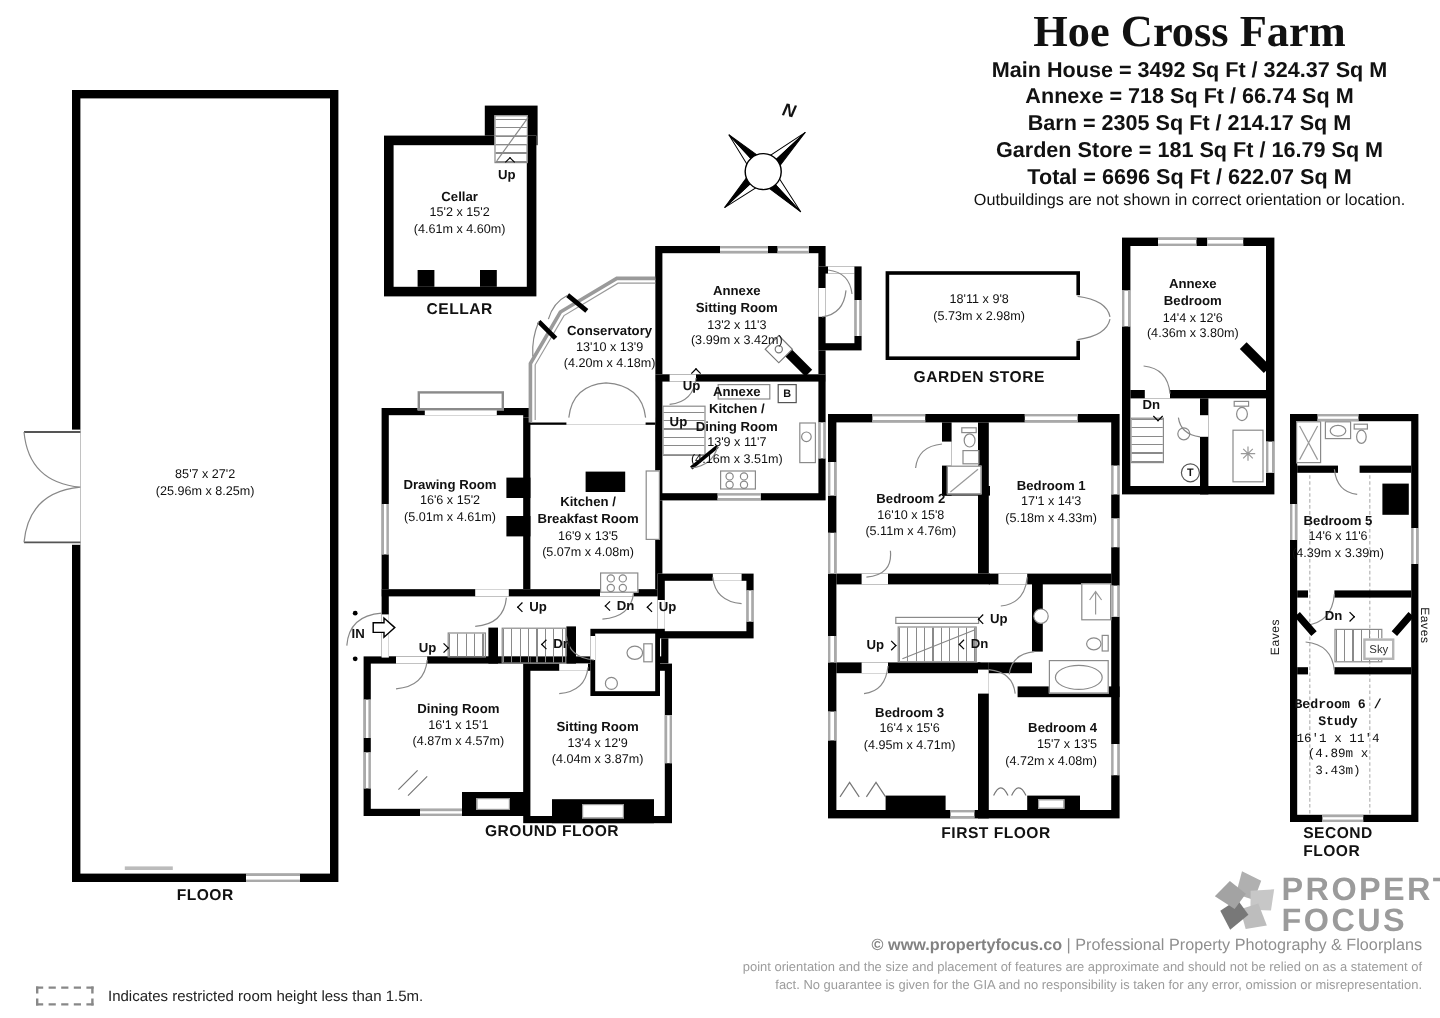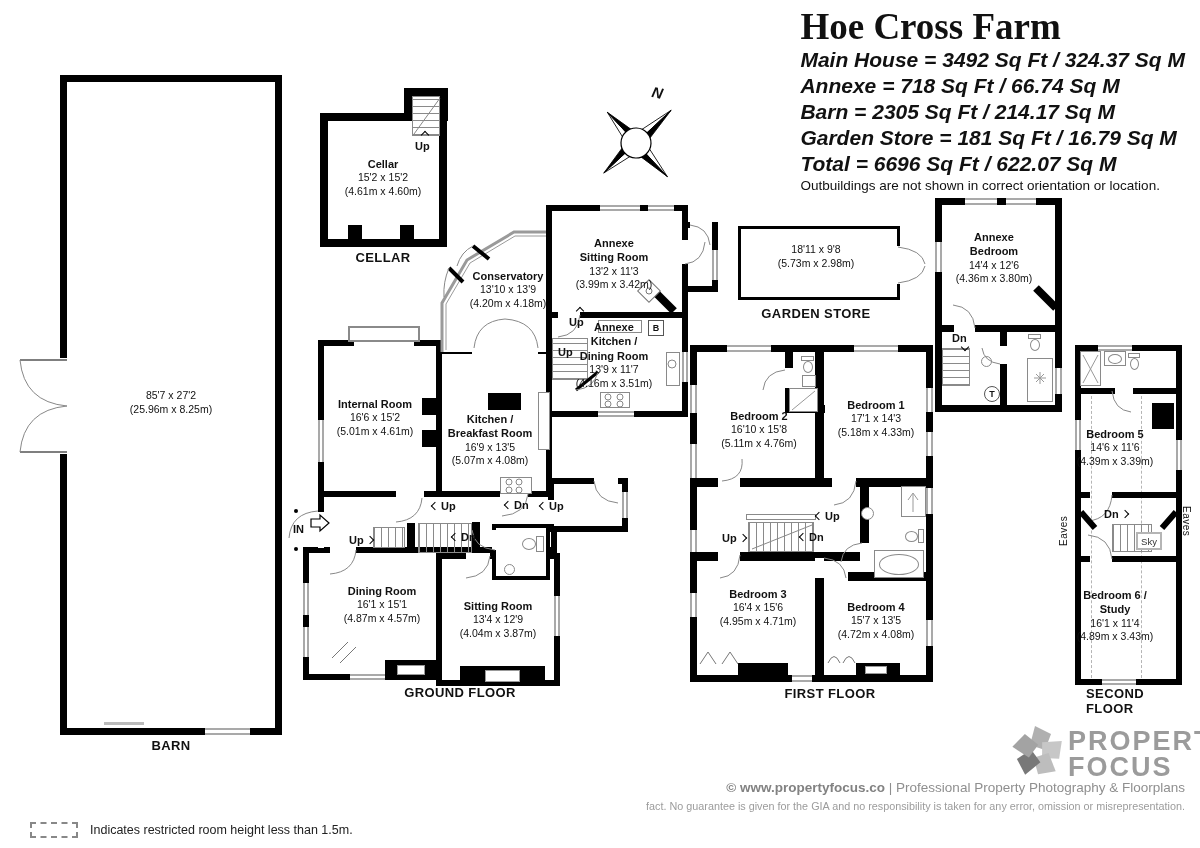--- a/index.html
+++ b/index.html
@@ -26,24 +26,24 @@
   .rn{font-weight:700;font-size:11px;white-space:pre-line;}
   .rd{font-size:10.5px;white-space:pre-line;}
   .floor-label{position:absolute;transform:translateX(-50%);font-weight:700;font-size:13px;letter-spacing:.4px;z-index:6;}
   .updn{position:absolute;display:flex;align-items:center;gap:3px;font-weight:700;font-size:11px;z-index:6;}
   .chev{width:5px;height:5px;border-left:1.6px solid #000;border-bottom:1.6px solid #000;}
   .chev.l{transform:rotate(45deg);} .chev.r{transform:rotate(225deg);}
   .chev.u{position:absolute;transform:rotate(135deg);z-index:6;} .chev.d{position:absolute;transform:rotate(-45deg);z-index:6;}
   .small-tag{position:absolute;box-sizing:border-box;border:1.5px solid #555;background:#fff;z-index:5;
              display:flex;align-items:center;justify-content:center;font-weight:700;font-size:9px;}
   .eaves{position:absolute;font-size:10px;color:#111;z-index:6;letter-spacing:.5px;}
-  .title-block{position:absolute;right:15px;top:8px;text-align:left;z-index:7;}
+  .title-block{position:absolute;right:29px;top:8px;text-align:center;z-index:7;}
   .tb-title{font-family:"Liberation Serif",serif;font-weight:700;font-size:37px;line-height:1.05;}
   .tb-sub{font-weight:700;font-size:15.5px;margin-top:2px;}
-  .tb-area{font-weight:700;font-size:21px;line-height:1.24;font-style:italic;}
+  .tb-area{font-weight:700;font-size:18px;line-height:1.24;}
   .tb-note{font-size:13.5px;line-height:1.3;}
   .n-label{position:absolute;font-weight:700;font-style:italic;font-size:15px;transform:rotate(12deg);z-index:6;}
   .legend{position:absolute;left:30px;top:822px;display:flex;align-items:center;z-index:7;}
   .legend-box{width:48px;height:16px;border:2px dashed #888;box-sizing:border-box;background:#fff;}
   .legend-text{margin-left:12px;font-size:12.5px;color:#222;}
   .footer-brand{position:absolute;left:1068px;top:729px;color:#9b9b9b;font-weight:700;line-height:.95;z-index:7;}
   .fb1{font-size:27px;letter-spacing:2px;} .fb2{font-size:27px;letter-spacing:2px;}
   .credit{position:absolute;right:15px;top:780px;font-size:13.5px;color:#8f8f8f;z-index:7;}
   .credit b{color:#828282;}
   .disclaimer{position:absolute;right:15px;top:799px;text-align:right;font-size:10.8px;color:#9c9c9c;line-height:1.38;z-index:7;}
@@ -66,21 +66,21 @@
   </div>
 
   <div class="box b7" style="left:60px;top:75px;width:222px;height:660px;"></div>
   <div class="gap" style="left:60px;top:358px;width:7px;height:96px;"></div>
   <div class="win-h" style="left:205px;top:728px;width:45px;height:7px;"></div>
   <div class="sill" style="left:104px;top:722px;width:40px;height:3px;"></div>
   <div class="room-label" style="left:171px;top:403px;">
     <div class="rd">85'7 x 27'2</div>
     <div class="rd">(25.96m x 8.25m)</div>
   </div>
-  <div class="floor-label" style="left:171px;top:738px;">BARN</div>
+  <div class="floor-label" style="left:171px;top:738px;">FLOOR</div>
 
   <div class="box b8" style="left:404px;top:88px;width:44px;height:33px;"></div>
   <div class="box b8" style="left:320px;top:113px;width:127px;height:134px;"></div>
   <div class="gap" style="left:412px;top:113px;width:28px;height:8px;"></div>
   <div class="stairs-h" style="left:412px;top:96px;width:28px;height:40px;"></div>
   <div class="blk" style="left:348px;top:225px;width:14px;height:14px;"></div>
   <div class="blk" style="left:400px;top:225px;width:14px;height:14px;"></div>
   <span class="chev u" style="left:422px;top:132px;"></span>
   <div class="updn" style="left:415px;top:140px;">
     <span>Up</span>
@@ -155,21 +155,21 @@
   <div class="small-tag" style="left:648px;top:320px;width:16px;height:16px;">
     <span>B</span>
   </div>
 
   <div class="room-label" style="left:508px;top:290px;">
     <div class="rn">Conservatory</div>
     <div class="rd">13'10 x 13'9</div>
     <div class="rd">(4.20m x 4.18m)</div>
   </div>
   <div class="room-label" style="left:375px;top:418px;">
-    <div class="rn">Internal Room</div>
+    <div class="rn">Drawing Room</div>
     <div class="rd">16'6 x 15'2</div>
     <div class="rd">(5.01m x 4.61m)</div>
   </div>
   <div class="room-label" style="left:490px;top:440px;">
     <div class="rn">Kitchen /
 Breakfast Room</div>
     <div class="rd">16'9 x 13'5</div>
     <div class="rd">(5.07m x 4.08m)</div>
   </div>
   <div class="room-label" style="left:614px;top:264px;">
@@ -317,21 +317,21 @@
   <div class="room-label" style="left:876px;top:419px;">
     <div class="rn">Bedroom 1</div>
     <div class="rd">17'1 x 14'3</div>
     <div class="rd">(5.18m x 4.33m)</div>
   </div>
   <div class="room-label" style="left:758px;top:608px;">
     <div class="rn">Bedroom 3</div>
     <div class="rd">16'4 x 15'6</div>
     <div class="rd">(4.95m x 4.71m)</div>
   </div>
-  <div class="room-label" style="left:876px;top:621px;">
+  <div class="room-label" style="left:876px;top:621px;text-align:right;">
     <div class="rn">Bedroom 4</div>
     <div class="rd">15'7 x 13'5</div>
     <div class="rd">(4.72m x 4.08m)</div>
   </div>
   <div class="floor-label" style="left:830px;top:686px;">FIRST FLOOR</div>
   <div class="updn" style="left:816px;top:510px;">
     <span class="chev l"></span>
     <span>Up</span>
   </div>
   <div class="updn" style="left:722px;top:532px;">
@@ -370,21 +370,21 @@
     <span>Dn</span>
     <span class="chev r"></span>
   </div>
   <div class="eaves" style="left:1058px;top:546px;transform:rotate(-90deg);transform-origin:0 0;">Eaves</div>
   <div class="eaves" style="left:1192px;top:506px;transform:rotate(90deg);transform-origin:0 0;">Eaves</div>
   <div class="room-label" style="left:1115px;top:448px;">
     <div class="rn">Bedroom 5</div>
     <div class="rd">14'6 x 11'6</div>
     <div class="rd">(4.39m x 3.39m)</div>
   </div>
-  <div class="room-label" style="left:1115px;top:616px;">
+  <div class="room-label" style="left:1115px;top:616px;font-family:Liberation Mono, monospace;">
     <div class="rn">Bedroom 6 /
 Study</div>
     <div class="rd">16'1 x 11'4</div>
     <div class="rd">(4.89m x 3.43m)</div>
   </div>
   <div class="floor-label" style="left:1124px;top:686px;">SECOND FLOOR</div>
 
   <svg class="overlay" width="1200" height="848" viewBox="0 0 1200 848">
 
     <polygon points="442,352 442,303 467,260 514,232 546,232 546,352" fill="#ffffff"></polygon>
@@ -482,20 +482,21 @@
   <div class="footer-brand">
     <div class="fb1">PROPERTY</div>
     <div class="fb2">FOCUS</div>
   </div>
   <div class="credit">
     <b>© www.propertyfocus.co</b>
     <span>|</span>
     <span>Professional Property Photography &amp; Floorplans</span>
   </div>
   <div class="disclaimer">
+    <div>point orientation and the size and placement of features are approximate and should not be relied on as a statement of</div>
     <div>fact. No guarantee is given for the GIA and no responsibility is taken for any error, omission or misrepresentation.</div>
   </div>
 
   <div class="legend">
     <div class="legend-box"></div>
     <div class="legend-text">Indicates restricted room height less than 1.5m.</div>
   </div>
 
 </div>
 

